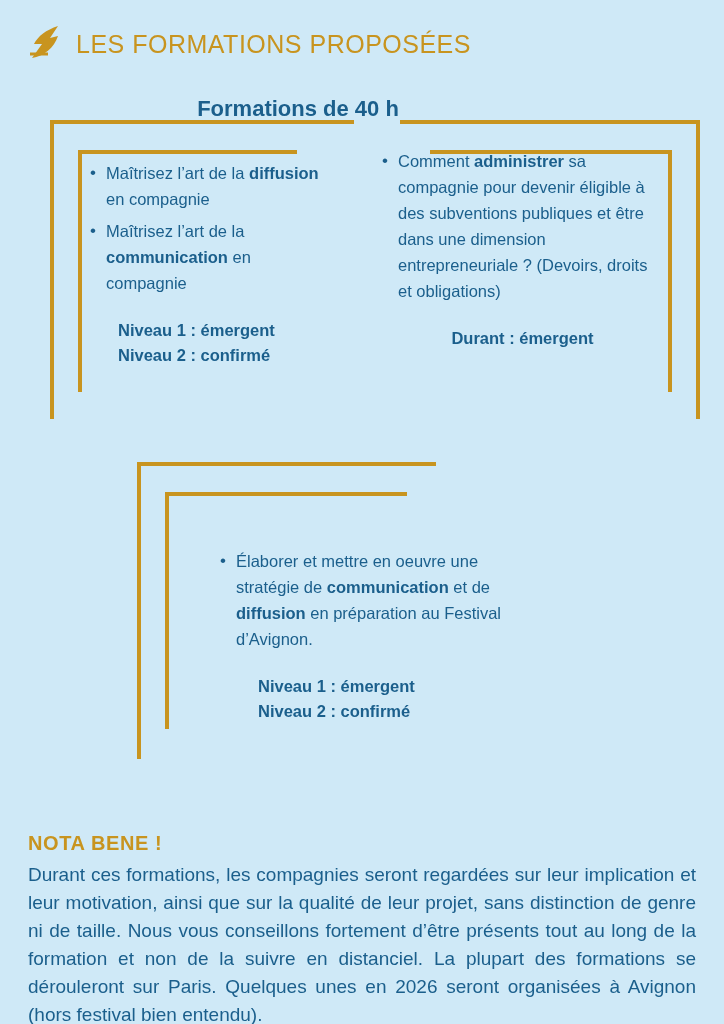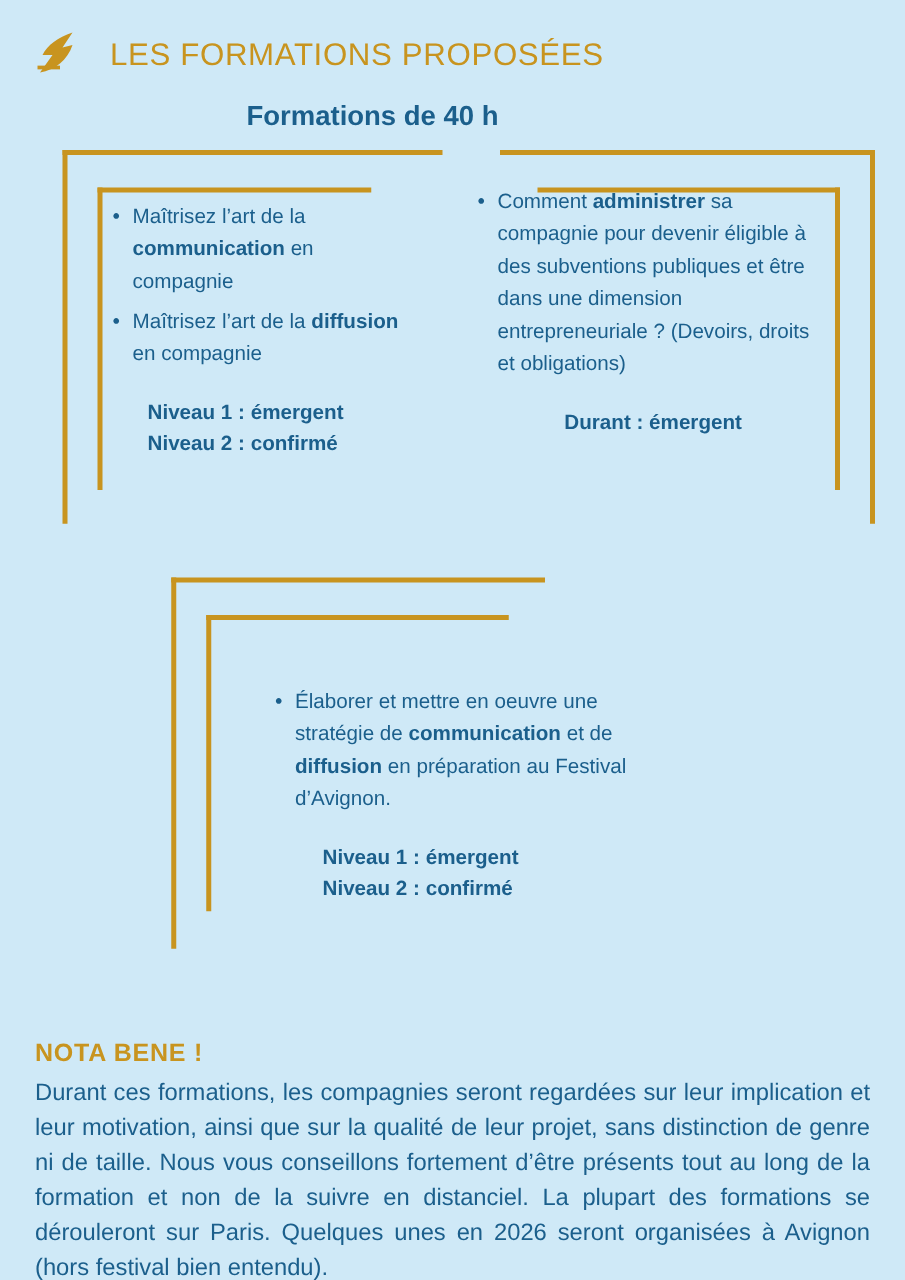--- a/index.html
+++ b/index.html
@@ -21,21 +21,21 @@
     height: 1024px;
   }
 
   
   .header {
     position: absolute;
     top: 24px;
     left: 28px;
     display: flex;
     align-items: center;
-    gap: 24px;
+    gap: 12px;
   }
   .header-icon {
     width: 36px;
     height: 40px;
     flex: none;
   }
   .header-title {
     font-size: 25px;
     letter-spacing: 0.5px;
     color: #c8941f;
@@ -46,21 +46,21 @@
   
   .section-title {
     font-size: 22px;
     font-weight: bold;
     color: #1b5f8c;
     text-align: center;
   }
 
   #title40 {
     position: absolute;
-    top: 80px;
+    top: 96px;
     left: 0;
     width: 596px;
   }
 
   
   .bracket {
     position: absolute;
     border-color: #c8941f;
     border-style: solid;
   }
@@ -199,24 +199,24 @@
   <div class="section-title" id="title40">Formations de 40 h</div>
 
   <div class="bracket" id="b40-outer-l"></div>
   <div class="bracket" id="b40-inner-l"></div>
   <div class="bracket" id="b40-outer-r"></div>
   <div class="bracket" id="b40-inner-r"></div>
 
   <div class="block" id="block40-left">
     <ul class="bullets">
       <li>
+        <span>Maîtrisez l’art de la </span><b>diffusion</b><span> en compagnie</span>
+      </li>
+      <li>
         <span>Maîtrisez l’art de la </span><b>communication</b><span> en compagnie</span>
-      </li>
-      <li>
-        <span>Maîtrisez l’art de la </span><b>diffusion</b><span> en compagnie</span>
       </li>
     </ul>
     <div class="levels indent">
       <div>Niveau 1 : émergent</div>
       <div>Niveau 2 : confirmé</div>
     </div>
   </div>
 
   <div class="block" id="block40-right">
     <ul class="bullets">

